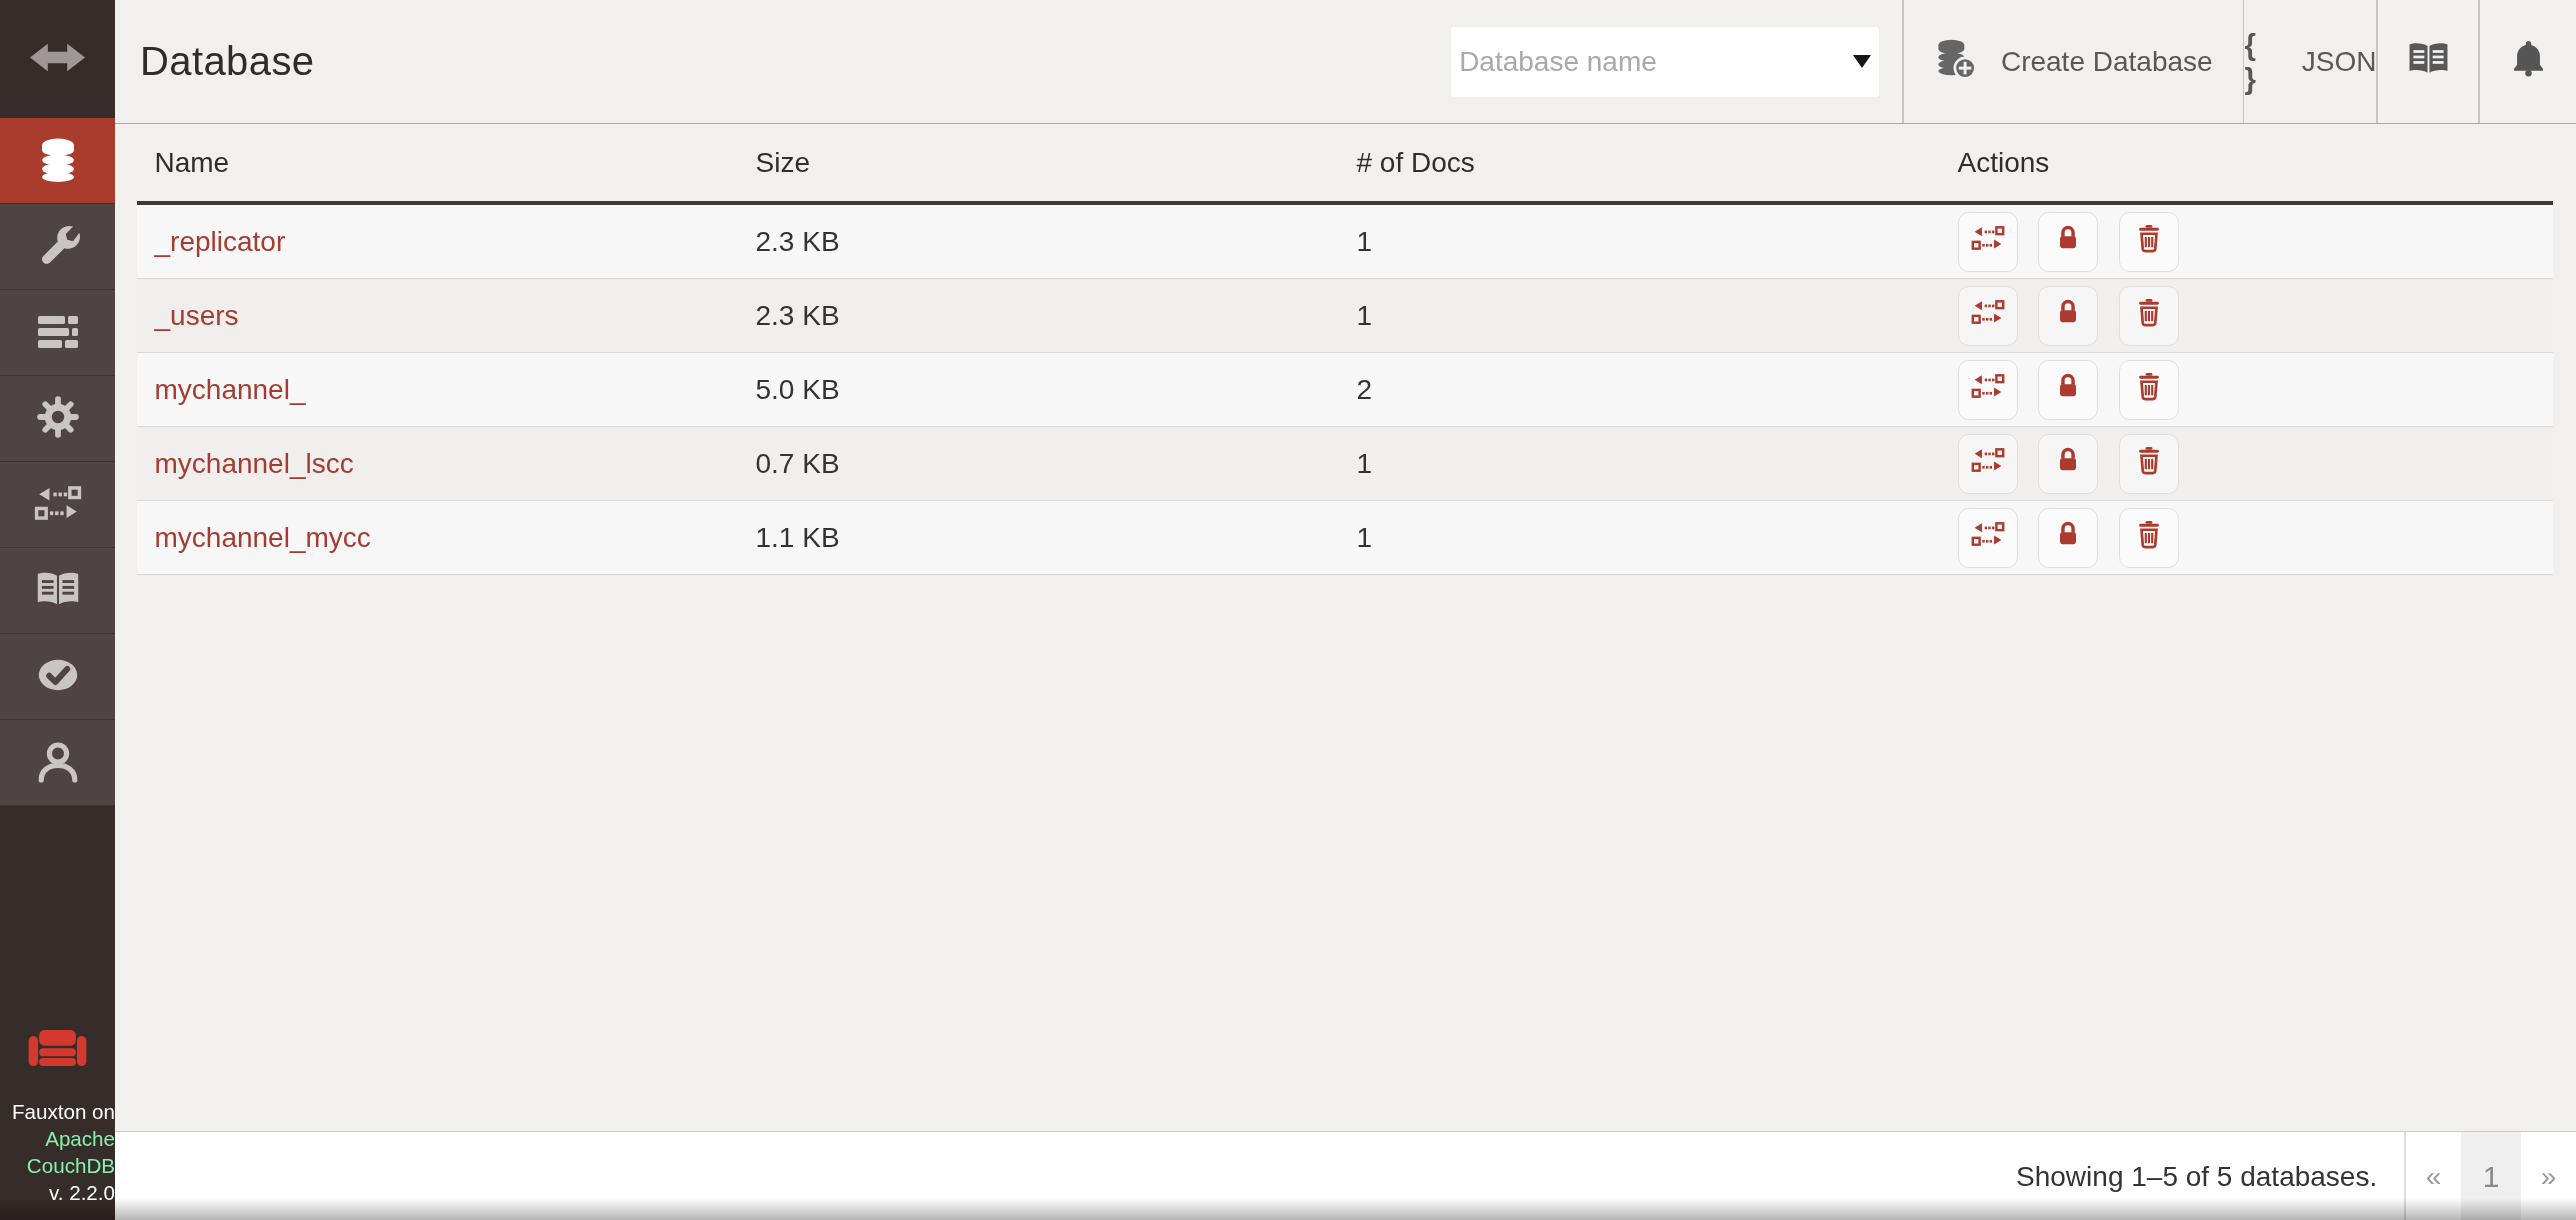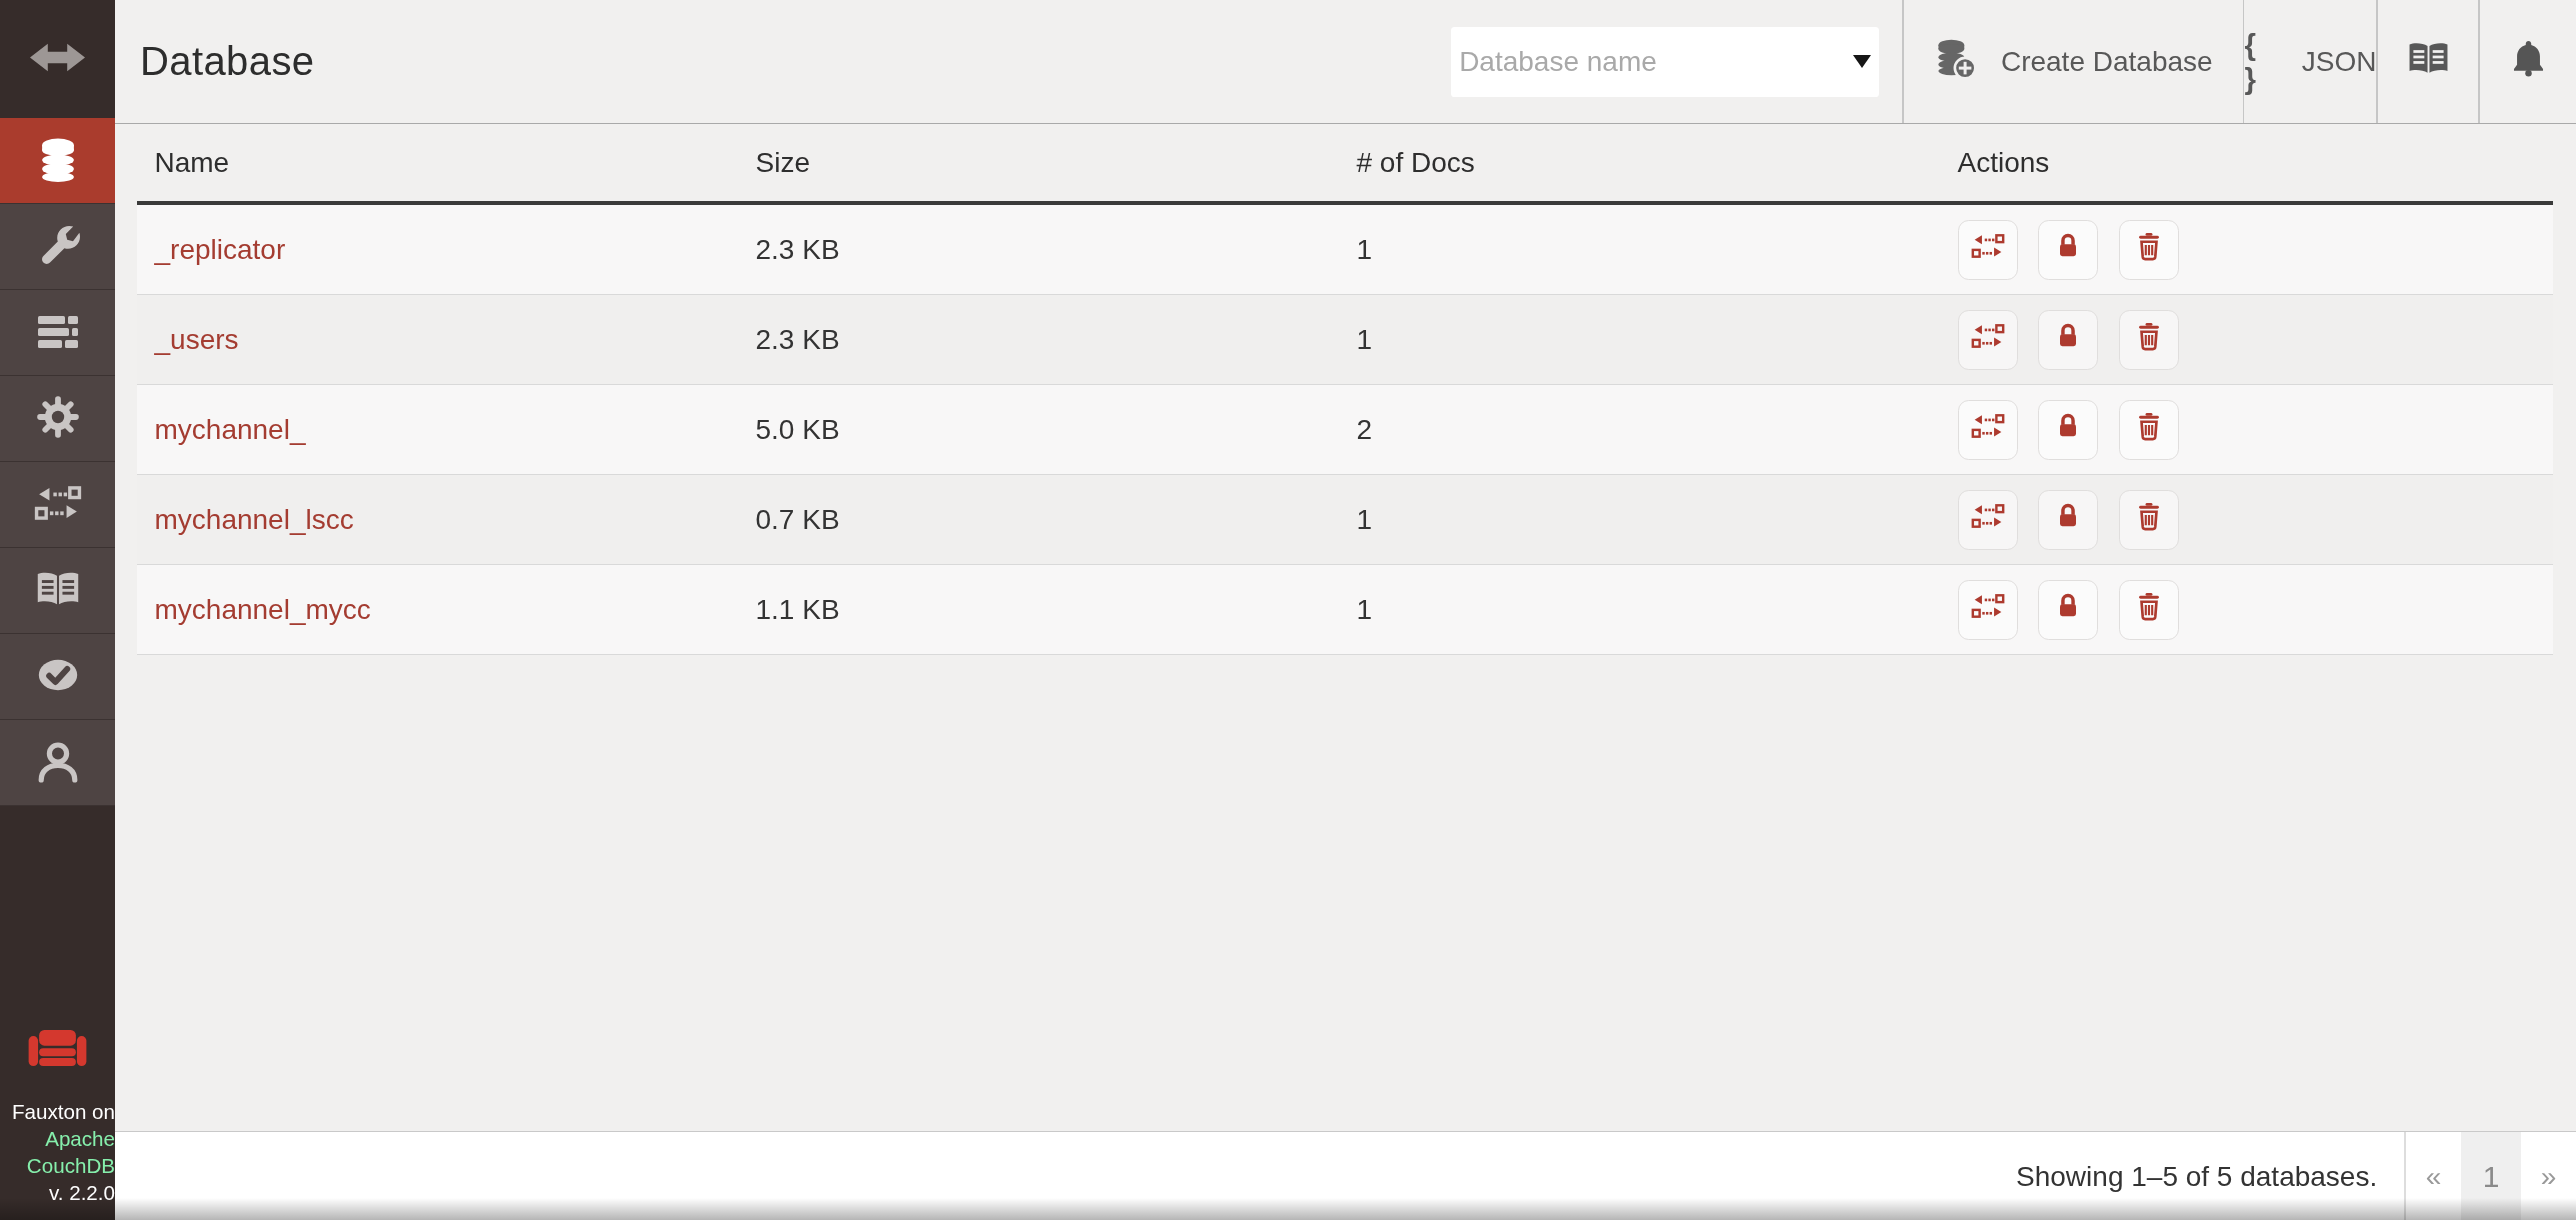--- a/index.html
+++ b/index.html
@@ -103,21 +103,21 @@
     grid-template-columns: 601px 601px 601px 1fr;
     align-items: center;
   }
   .tbl-head {
     height: 81px;
     font-weight: 400; font-size: 28px; color: #2e2e2e;
     border-bottom: 4.5px solid #3a3a3a;
   }
   .tbl-head > div, .tbl-row > div { padding-left: 18px; }
   .tbl-row {
-    height: 90px;
+    height: 74px;
     font-size: 28px; color: #333333;
     background: #f8f7f7;
     border-bottom: 1.8px solid #d9d9d9;
   }
   .tbl-row.even { background: #f0efee; }
   .db-link { color: #a43c31; text-decoration: none; cursor: pointer; }
   .actions { display: flex; gap: 20.6px; }
   .act-btn {
     width: 60px; height: 60px;
     border: 1.8px solid #e0dedd;

